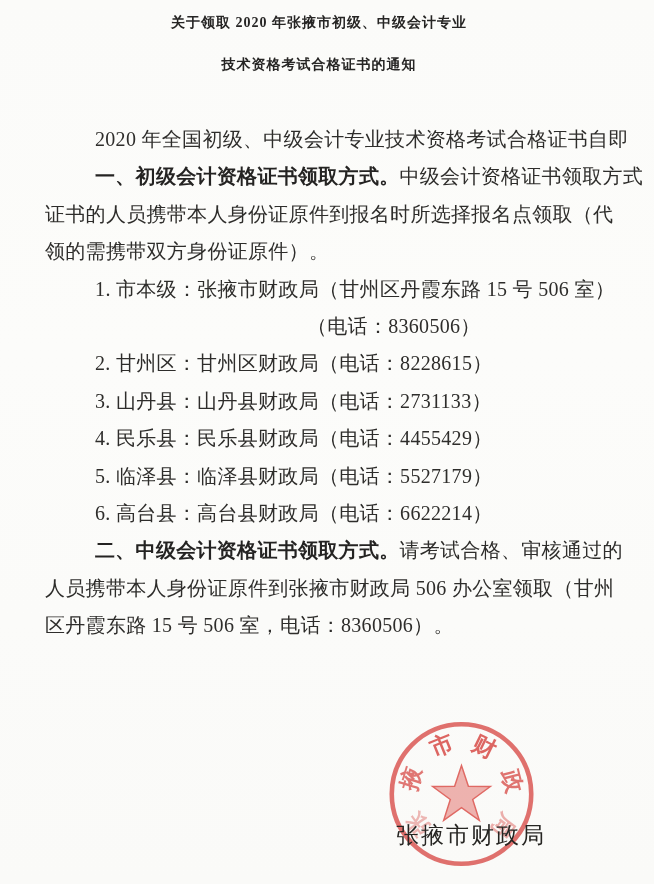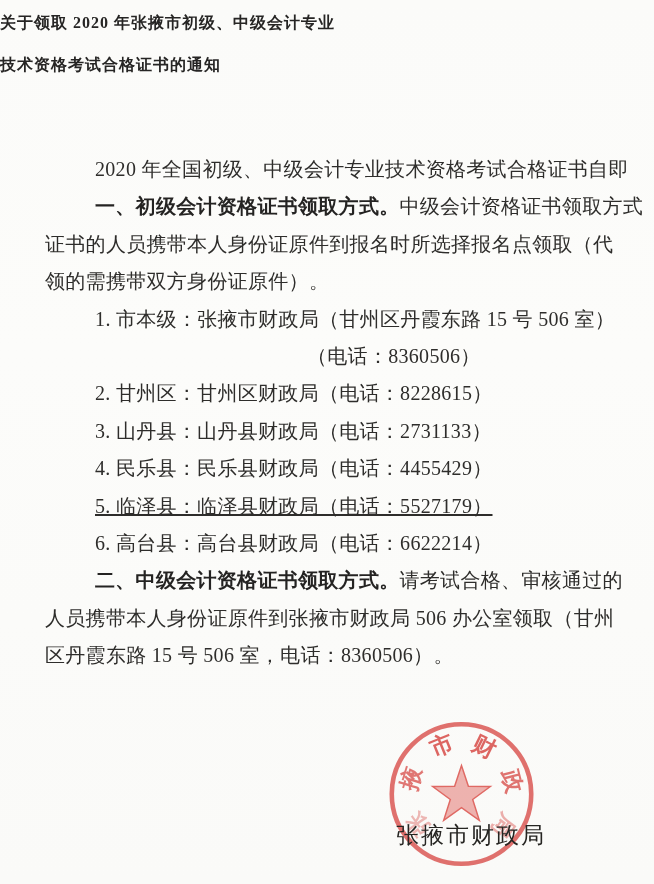--- a/index.html
+++ b/index.html
@@ -12,36 +12,35 @@
     background: #fcfcfa;
     background-image: linear-gradient(180deg, #fbfbf9 0%, #fcfcfa 40%, #fafaf8 100%);
     overflow: hidden;
     font-family: "Liberation Serif", "DejaVu Serif", serif;
     color: #2e2d2b;
   }
   .doc-title {
     position: absolute;
     left: 0; right: 16px; top: 2px;
     margin: 0;
-    text-align: left;
-    font-size: 16px;
+    text-align: center;
+    font-size: 14px;
     font-weight: bold;
     line-height: 42px;
     letter-spacing: 1px;
     color: #262524;
   }
   .doc-body {
     position: absolute;
     left: 45px;
     top: 121px;
     width: 570px;
     font-size: 20px;
     line-height: 37.4px;
     letter-spacing: 0.3px;
-    margin-top: 30px;
   }
   .doc-body .line { white-space: nowrap; }
   .doc-body .seg-bold { font-weight: bold; color: #242322; }
   .seal-wrap {
     position: absolute;
     left: 381px;
     top: 716px;
     width: 161px;
     height: 156px;
     z-index: 1;
@@ -78,21 +77,21 @@
   <div class="doc-body">
       <div class="line" style="padding-left: 50px;"><span class="seg">2020 年全国初级、中级会计专业技术资格考试合格证书自即</span></div>
       <div class="line" style="padding-left: 50px;"><span class="seg-bold">一、初级会计资格证书领取方式。</span><span class="seg">中级会计资格证书领取方式</span></div>
       <div class="line" style="padding-left: 0px;"><span class="seg">证书的人员携带本人身份证原件到报名时所选择报名点领取（代</span></div>
       <div class="line" style="padding-left: 0px;"><span class="seg">领的需携带双方身份证原件）。</span></div>
       <div class="line" style="padding-left: 50px; text-align: right;"><span class="seg">1. 市本级：张掖市财政局（甘州区丹霞东路 15 号 506 室）</span></div>
       <div class="line" style="padding-left: 262px;"><span class="seg">（电话：8360506）</span></div>
       <div class="line" style="padding-left: 50px;"><span class="seg">2. 甘州区：甘州区财政局（电话：8228615）</span></div>
       <div class="line" style="padding-left: 50px;"><span class="seg">3. 山丹县：山丹县财政局（电话：2731133）</span></div>
       <div class="line" style="padding-left: 50px;"><span class="seg">4. 民乐县：民乐县财政局（电话：4455429）</span></div>
-      <div class="line" style="padding-left: 50px; text-decoration: underline;"><span class="seg">5. 临泽县：临泽县财政局（电话：5527179）</span></div>
+      <div class="line" style="padding-left: 50px;"><span class="seg">5. 临泽县：临泽县财政局（电话：5527179）</span></div>
       <div class="line" style="padding-left: 50px;"><span class="seg">6. 高台县：高台县财政局（电话：6622214）</span></div>
       <div class="line" style="padding-left: 50px;"><span class="seg-bold">二、中级会计资格证书领取方式。</span><span class="seg">请考试合格、审核通过的</span></div>
       <div class="line" style="padding-left: 0px;"><span class="seg">人员携带本人身份证原件到张掖市财政局 506 办公室领取（甘州</span></div>
       <div class="line" style="padding-left: 0px;"><span class="seg">区丹霞东路 15 号 506 室，电话：8360506）。</span></div>
     </div>
 
   <div class="seal-wrap">
     <svg id="seal-svg" width="161" height="156" viewBox="0 0 170 170" xmlns="http://www.w3.org/2000/svg">
         <circle cx="85" cy="85" r="76" fill="none" stroke="#d9524e" stroke-width="5" opacity="0.82"></circle>
         <path d="M85.0,54.0L77.5,76.6L53.6,76.8L72.8,91.0L65.6,113.7L85.0,99.8L104.4,113.7L97.2,91.0L116.4,76.8L92.5,76.6Z" fill="#dd5a54" fill-opacity="0.5" stroke="#dd5a54" stroke-width="1.6" opacity="0.9"></path>

